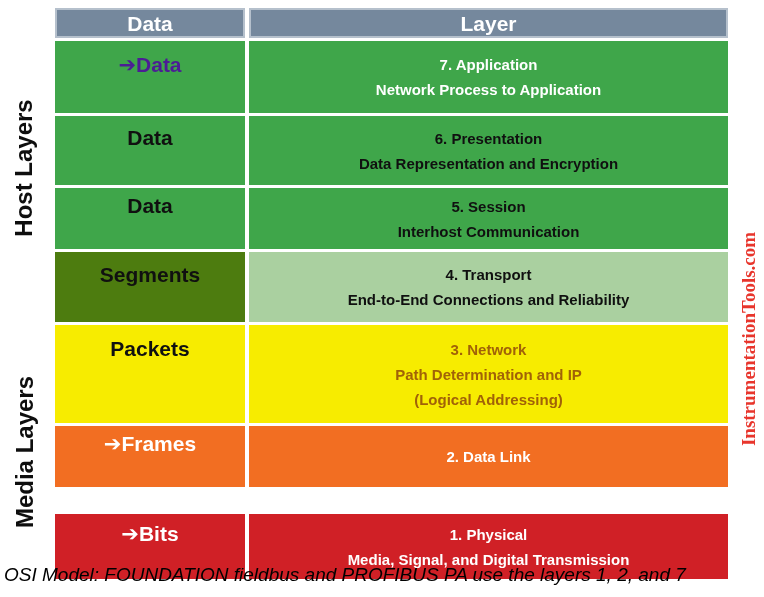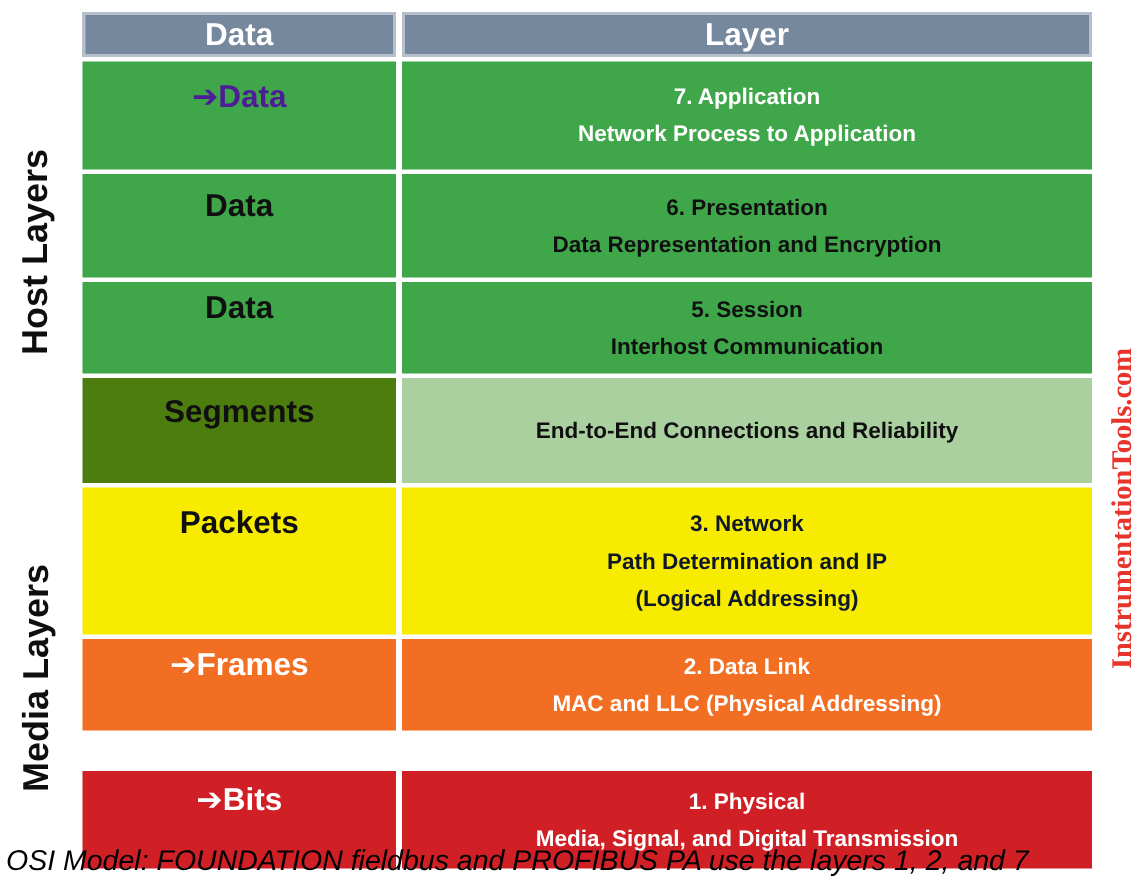--- a/index.html
+++ b/index.html
@@ -2,21 +2,21 @@
 <html><head>
 <meta charset="utf-8">
 <style>
   html,body{margin:0;padding:0;background:#ffffff;}
   #stage{
     position:relative;width:764px;height:597px;background:#ffffff;overflow:hidden;
     font-family:"Liberation Sans","DejaVu Sans",sans-serif;
   }
   .row{position:absolute;left:55px;width:673px;display:flex;}
   .cell{box-sizing:border-box;}
-  .data-col{width:209px;margin-right:4px;text-align:center;font-weight:bold;font-size:21px;line-height:25px;}
+  .data-col{width:190px;margin-right:4px;text-align:center;font-weight:bold;font-size:21px;line-height:25px;}
   .layer-col{flex:1;text-align:center;font-weight:bold;font-size:15px;line-height:25px;
     display:flex;flex-direction:column;justify-content:center;}
   .header-cell{display:flex;align-items:center;justify-content:center;
     font-weight:bold;font-size:21px;color:#ffffff;border:2px solid #b5c0cc;}
   .vlabel{position:absolute;transform:rotate(-90deg);font-weight:bold;color:#0e0e0e;
     font-size:24px;text-align:center;white-space:nowrap;}
   .watermark{position:absolute;transform:rotate(-90deg);font-weight:bold;
     font-family:"Liberation Serif","DejaVu Serif",serif;font-size:19px;
     text-align:center;white-space:nowrap;}
   .caption{position:absolute;left:4px;top:564px;width:758px;font-style:italic;
@@ -58,38 +58,38 @@
     <div class="cell data-col" style="padding-top: 5px; background-color: rgb(63, 166, 74); color: rgb(16, 16, 16);"><span>Data</span></div>
     <div class="cell layer-col" style="background-color: rgb(63, 166, 74); color: rgb(16, 16, 16);">
       <div class="ltitle">5. Session</div>
       <div class="ldesc">Interhost Communication</div>
     </div>
   </div>
 
   <div class="row" style="top:252px;height:70px;">
     <div class="cell data-col" style="padding-top: 10px; background-color: #4d7c0f; color: rgb(16, 16, 16);"><span>Segments</span></div>
     <div class="cell layer-col" style="background-color: rgb(170, 208, 160); color: rgb(16, 16, 16);">
+      <div class="ltitle">4. Transport</div>
       <div class="ldesc">End-to-End Connections and Reliability</div>
     </div>
   </div>
 
   <div class="row" style="top:325px;height:98px;">
     <div class="cell data-col" style="padding-top: 11px; background-color: rgb(247, 236, 0); color: rgb(16, 16, 16);"><span>Packets</span></div>
-    <div class="cell layer-col" style="background-color: rgb(247, 236, 0); color: #0f172a;">
+    <div class="cell layer-col" style="background-color: rgb(247, 236, 0); color: #a16207;">
       <div class="ltitle">3. Network</div>
       <div class="ldesc">Path Determination and IP</div>
       <div class="ldesc">(Logical Addressing)</div>
     </div>
   </div>
 
   <div class="row" style="top:426px;height:61px;">
     <div class="cell data-col" style="padding-top: 5px; background-color: rgb(242, 110, 34); color: rgb(255, 255, 255);"><span>➔</span><span>Frames</span></div>
     <div class="cell layer-col" style="background-color: rgb(242, 110, 34); color: rgb(255, 255, 255);">
       <div class="ltitle">2. Data Link</div>
-      <div class="ldesc">MAC and LLC (Physical Addressing)</div>
     </div>
   </div>
 
   <div class="row" style="top:514px;height:65px;">
     <div class="cell data-col" style="padding-top: 7px; background-color: rgb(208, 32, 38); color: rgb(255, 255, 255);"><span>➔</span><span>Bits</span></div>
     <div class="cell layer-col" style="background-color: rgb(208, 32, 38); color: rgb(255, 255, 255);">
       <div class="ltitle">1. Physical</div>
       <div class="ldesc">Media, Signal, and Digital Transmission</div>
     </div>
   </div>

